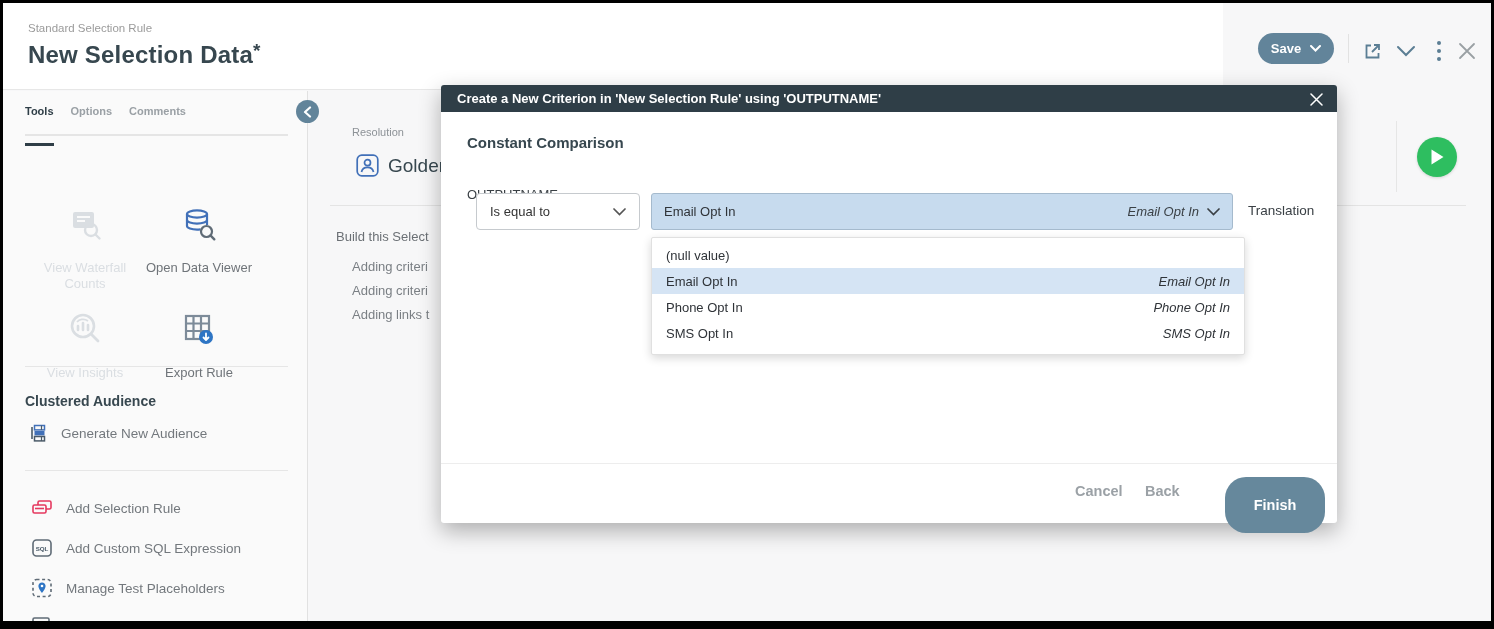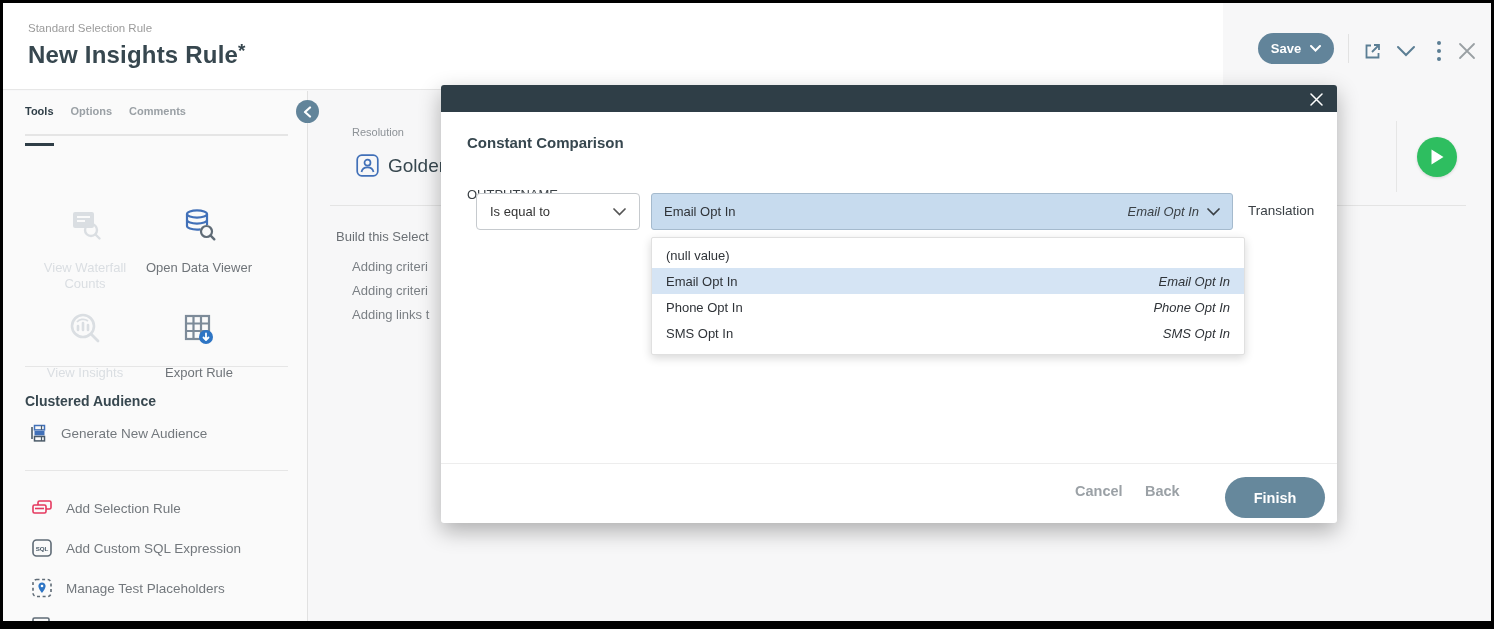--- a/index.html
+++ b/index.html
@@ -80,32 +80,32 @@
   .dropdown-panel{position:absolute;left:210px;top:152px;width:594px;background:#fff;border:1px solid #e0e0e0;border-radius:2px;
     box-shadow:0 3px 10px rgba(0,0,0,.16);padding:4px 0 8px 0;z-index:25;}
   .dd-row{height:26px;display:flex;align-items:center;justify-content:space-between;padding:0 14px;cursor:pointer;}
   .dd-row.selected{background:#d5e4f4;}
   .dd-label{font-size:13px;color:#2f3338;}
   .dd-trans{font-size:13px;font-style:italic;color:#2f3338;}
   .modal-footer-div{position:absolute;left:0;top:378px;width:100%;height:1px;background:#ededed;}
   .footer-btn{position:absolute;top:398px;font-size:14.5px;font-weight:bold;color:#9ba1a6;cursor:pointer;}
   .footer-btn.cancel{left:634px;}
   .footer-btn.back{left:704px;}
-  .finish-btn{position:absolute;left:784px;top:392px;width:100px;height:41px;border-radius:21px;background:#66889c;
+  .finish-btn{position:absolute;left:784px;top:392px;width:100px;height:56px;border-radius:21px;background:#66889c;
     color:#fff;font-size:14.5px;font-weight:bold;display:flex;align-items:center;justify-content:center;cursor:pointer;}
   svg{display:block;}
 </style>
 </head>
 <body>
 
 <div id="screen">
 
   <div class="header">
     <div class="breadcrumb">Standard Selection Rule</div>
-    <div class="page-title"><span>New Insights Rule</span><span class="mark">*</span></div>
+    <div class="page-title"><span>New Selection Data</span><span class="mark">*</span></div>
 
     <div class="save-btn">
       <span>Save</span>
       <span>
         <svg width="11" height="7" viewBox="0 0 11 7">
             <path d="M1 1l4.5 4.5L10 1" fill="none" stroke="#fff" stroke-width="2" stroke-linecap="round"></path>
           </svg>
       </span>
     </div>
     <div class="hdr-vdiv"></div>
@@ -278,20 +278,21 @@
 
   <div class="canvas-vdiv"></div>
   <div class="play-btn">
     <svg width="16" height="18" viewBox="0 0 16 18">
         <polygon points="2.5,1.5 14.5,9 2.5,16.5" fill="#fff"></polygon>
       </svg>
   </div>
 
   <div class="modal">
     <div class="modal-titlebar">
+      <div class="modal-title">Create a New Criterion in 'New Selection Rule' using 'OUTPUTNAME'</div>
       <div class="modal-close">
         <svg width="13" height="13" viewBox="0 0 13 13">
             <path d="M1 1l11 11M12 1L1 12" fill="none" stroke="#fff" stroke-width="1.5" stroke-linecap="round"></path>
           </svg>
       </div>
     </div>
 
     <div class="modal-section">Constant Comparison</div>
     <div class="modal-field-label">OUTPUTNAME</div>
 

